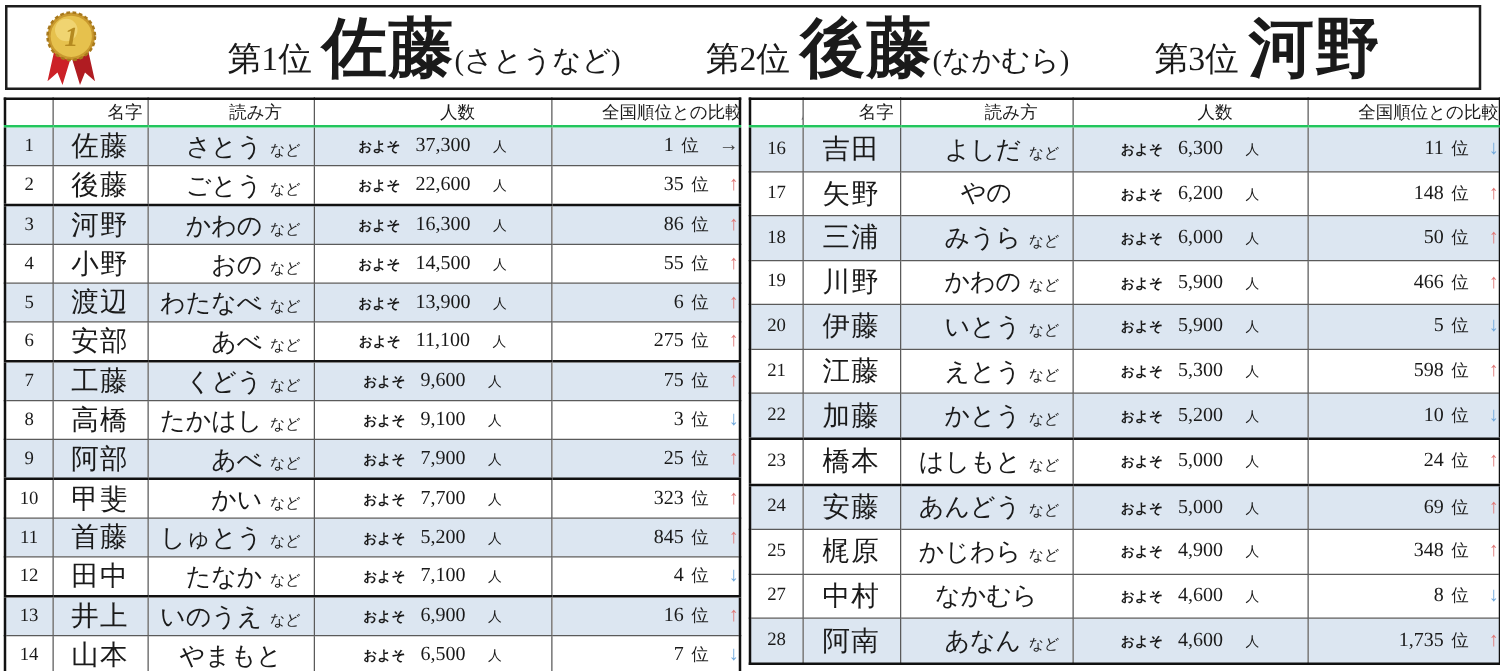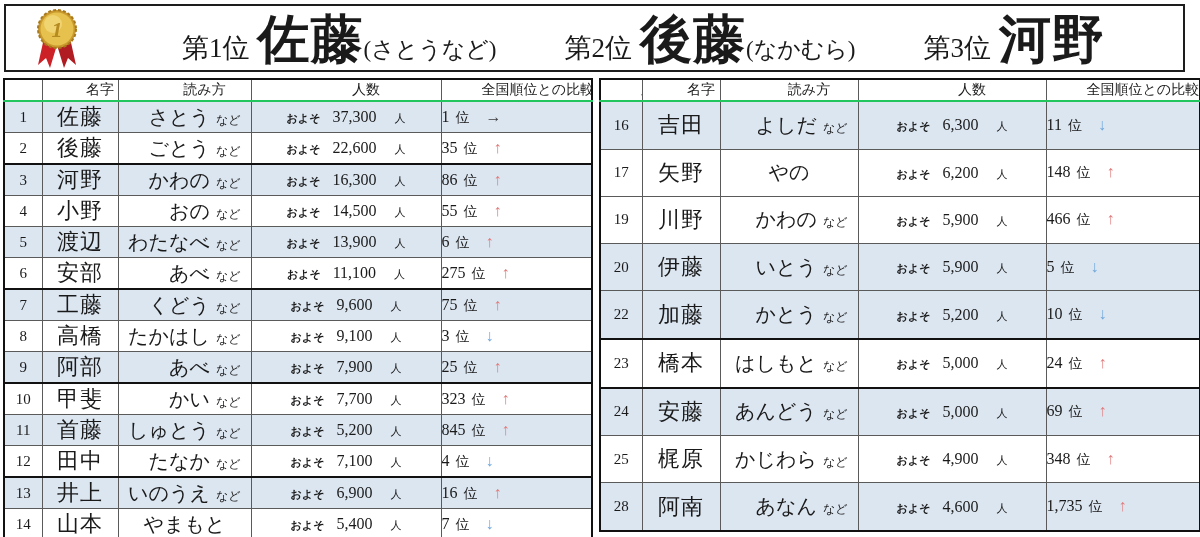--- a/index.html
+++ b/index.html
@@ -34,21 +34,21 @@
 
   .c-rank{text-align:center;font-size:15px;}
   .c-name{text-align:center;font-size:22px;letter-spacing:1px;}
   .c-read{text-align:right;padding-right:10px;font-size:20px;}
   .c-read.no-suffix{text-align:center;padding-right:0;}
   .read-suffix{font-size:12px;margin-left:6px;}
   .c-count{text-align:center;}
   .count-prefix{font-size:11px;margin-right:12px;font-weight:bold;}
   .count-num{font-size:16px;}
   .count-unit{font-size:11px;margin-left:18px;}
-  .c-comp{text-align:left;margin-left:48px;}
+  .c-comp{text-align:right;margin-left:48px;}
   .comp-num{font-size:16px;}
   .comp-unit{font-size:14px;margin-left:6px;}
   .arrow{margin-left:16px;font-size:16px;font-weight:700;}
   .arrow.up{color:#e07a7a;}
   .arrow.down{color:#6fa8dc;}
   .arrow.same{color:#3d3d3d;}
 </style>
 </head>
 <body>
 
@@ -189,21 +189,21 @@
             <td class="c-rank">13</td>
             <td class="c-name">井上</td>
             <td class="c-read"><span class="read-main">いのうえ</span><span class="read-suffix">など</span></td>
             <td class="c-count"><span class="count-prefix">およそ</span><span class="count-num">6,900</span><span class="count-unit">人</span></td>
             <td class="c-comp"><span class="comp-num">16</span><span class="comp-unit">位</span><span class="arrow up">↑</span></td>
           </tr>
           <tr class="">
             <td class="c-rank">14</td>
             <td class="c-name">山本</td>
             <td class="c-read no-suffix"><span class="read-main">やまもと</span></td>
-            <td class="c-count"><span class="count-prefix">およそ</span><span class="count-num">5,400</span><span class="count-unit">人</span></td>
+            <td class="c-count"><span class="count-prefix">およそ</span><span class="count-num">6,500</span><span class="count-unit">人</span></td>
             <td class="c-comp"><span class="comp-num">7</span><span class="comp-unit">位</span><span class="arrow down">↓</span></td>
           </tr>
         </tbody>
     </table>
 
     <table class="rank-table right">
       <colgroup>
           <col style="width:42px">
           <col style="width:78px">
           <col style="width:138px">
@@ -227,33 +227,47 @@
             <td class="c-count"><span class="count-prefix">およそ</span><span class="count-num">6,300</span><span class="count-unit">人</span></td>
             <td class="c-comp"><span class="comp-num">11</span><span class="comp-unit">位</span><span class="arrow down">↓</span></td>
           </tr>
           <tr class="">
             <td class="c-rank">17</td>
             <td class="c-name">矢野</td>
             <td class="c-read no-suffix"><span class="read-main">やの</span></td>
             <td class="c-count"><span class="count-prefix">およそ</span><span class="count-num">6,200</span><span class="count-unit">人</span></td>
             <td class="c-comp"><span class="comp-num">148</span><span class="comp-unit">位</span><span class="arrow up">↑</span></td>
           </tr>
+          <tr class="alt">
+            <td class="c-rank">18</td>
+            <td class="c-name">三浦</td>
+            <td class="c-read"><span class="read-main">みうら</span><span class="read-suffix">など</span></td>
+            <td class="c-count"><span class="count-prefix">およそ</span><span class="count-num">6,000</span><span class="count-unit">人</span></td>
+            <td class="c-comp"><span class="comp-num">50</span><span class="comp-unit">位</span><span class="arrow up">↑</span></td>
+          </tr>
           <tr class="">
             <td class="c-rank">19</td>
             <td class="c-name">川野</td>
             <td class="c-read"><span class="read-main">かわの</span><span class="read-suffix">など</span></td>
             <td class="c-count"><span class="count-prefix">およそ</span><span class="count-num">5,900</span><span class="count-unit">人</span></td>
             <td class="c-comp"><span class="comp-num">466</span><span class="comp-unit">位</span><span class="arrow up">↑</span></td>
           </tr>
           <tr class="alt">
             <td class="c-rank">20</td>
             <td class="c-name">伊藤</td>
             <td class="c-read"><span class="read-main">いとう</span><span class="read-suffix">など</span></td>
             <td class="c-count"><span class="count-prefix">およそ</span><span class="count-num">5,900</span><span class="count-unit">人</span></td>
             <td class="c-comp"><span class="comp-num">5</span><span class="comp-unit">位</span><span class="arrow down">↓</span></td>
+          </tr>
+          <tr class="">
+            <td class="c-rank">21</td>
+            <td class="c-name">江藤</td>
+            <td class="c-read"><span class="read-main">えとう</span><span class="read-suffix">など</span></td>
+            <td class="c-count"><span class="count-prefix">およそ</span><span class="count-num">5,300</span><span class="count-unit">人</span></td>
+            <td class="c-comp"><span class="comp-num">598</span><span class="comp-unit">位</span><span class="arrow up">↑</span></td>
           </tr>
           <tr class="alt thick">
             <td class="c-rank">22</td>
             <td class="c-name">加藤</td>
             <td class="c-read"><span class="read-main">かとう</span><span class="read-suffix">など</span></td>
             <td class="c-count"><span class="count-prefix">およそ</span><span class="count-num">5,200</span><span class="count-unit">人</span></td>
             <td class="c-comp"><span class="comp-num">10</span><span class="comp-unit">位</span><span class="arrow down">↓</span></td>
           </tr>
           <tr class=" thick">
             <td class="c-rank">23</td>
@@ -269,20 +283,27 @@
             <td class="c-count"><span class="count-prefix">およそ</span><span class="count-num">5,000</span><span class="count-unit">人</span></td>
             <td class="c-comp"><span class="comp-num">69</span><span class="comp-unit">位</span><span class="arrow up">↑</span></td>
           </tr>
           <tr class="">
             <td class="c-rank">25</td>
             <td class="c-name">梶原</td>
             <td class="c-read"><span class="read-main">かじわら</span><span class="read-suffix">など</span></td>
             <td class="c-count"><span class="count-prefix">およそ</span><span class="count-num">4,900</span><span class="count-unit">人</span></td>
             <td class="c-comp"><span class="comp-num">348</span><span class="comp-unit">位</span><span class="arrow up">↑</span></td>
           </tr>
+          <tr class="">
+            <td class="c-rank">27</td>
+            <td class="c-name">中村</td>
+            <td class="c-read no-suffix"><span class="read-main">なかむら</span></td>
+            <td class="c-count"><span class="count-prefix">およそ</span><span class="count-num">4,600</span><span class="count-unit">人</span></td>
+            <td class="c-comp"><span class="comp-num">8</span><span class="comp-unit">位</span><span class="arrow down">↓</span></td>
+          </tr>
           <tr class="alt">
             <td class="c-rank">28</td>
             <td class="c-name">阿南</td>
             <td class="c-read"><span class="read-main">あなん</span><span class="read-suffix">など</span></td>
             <td class="c-count"><span class="count-prefix">およそ</span><span class="count-num">4,600</span><span class="count-unit">人</span></td>
             <td class="c-comp"><span class="comp-num">1,735</span><span class="comp-unit">位</span><span class="arrow up">↑</span></td>
           </tr>
         </tbody>
     </table>
 

